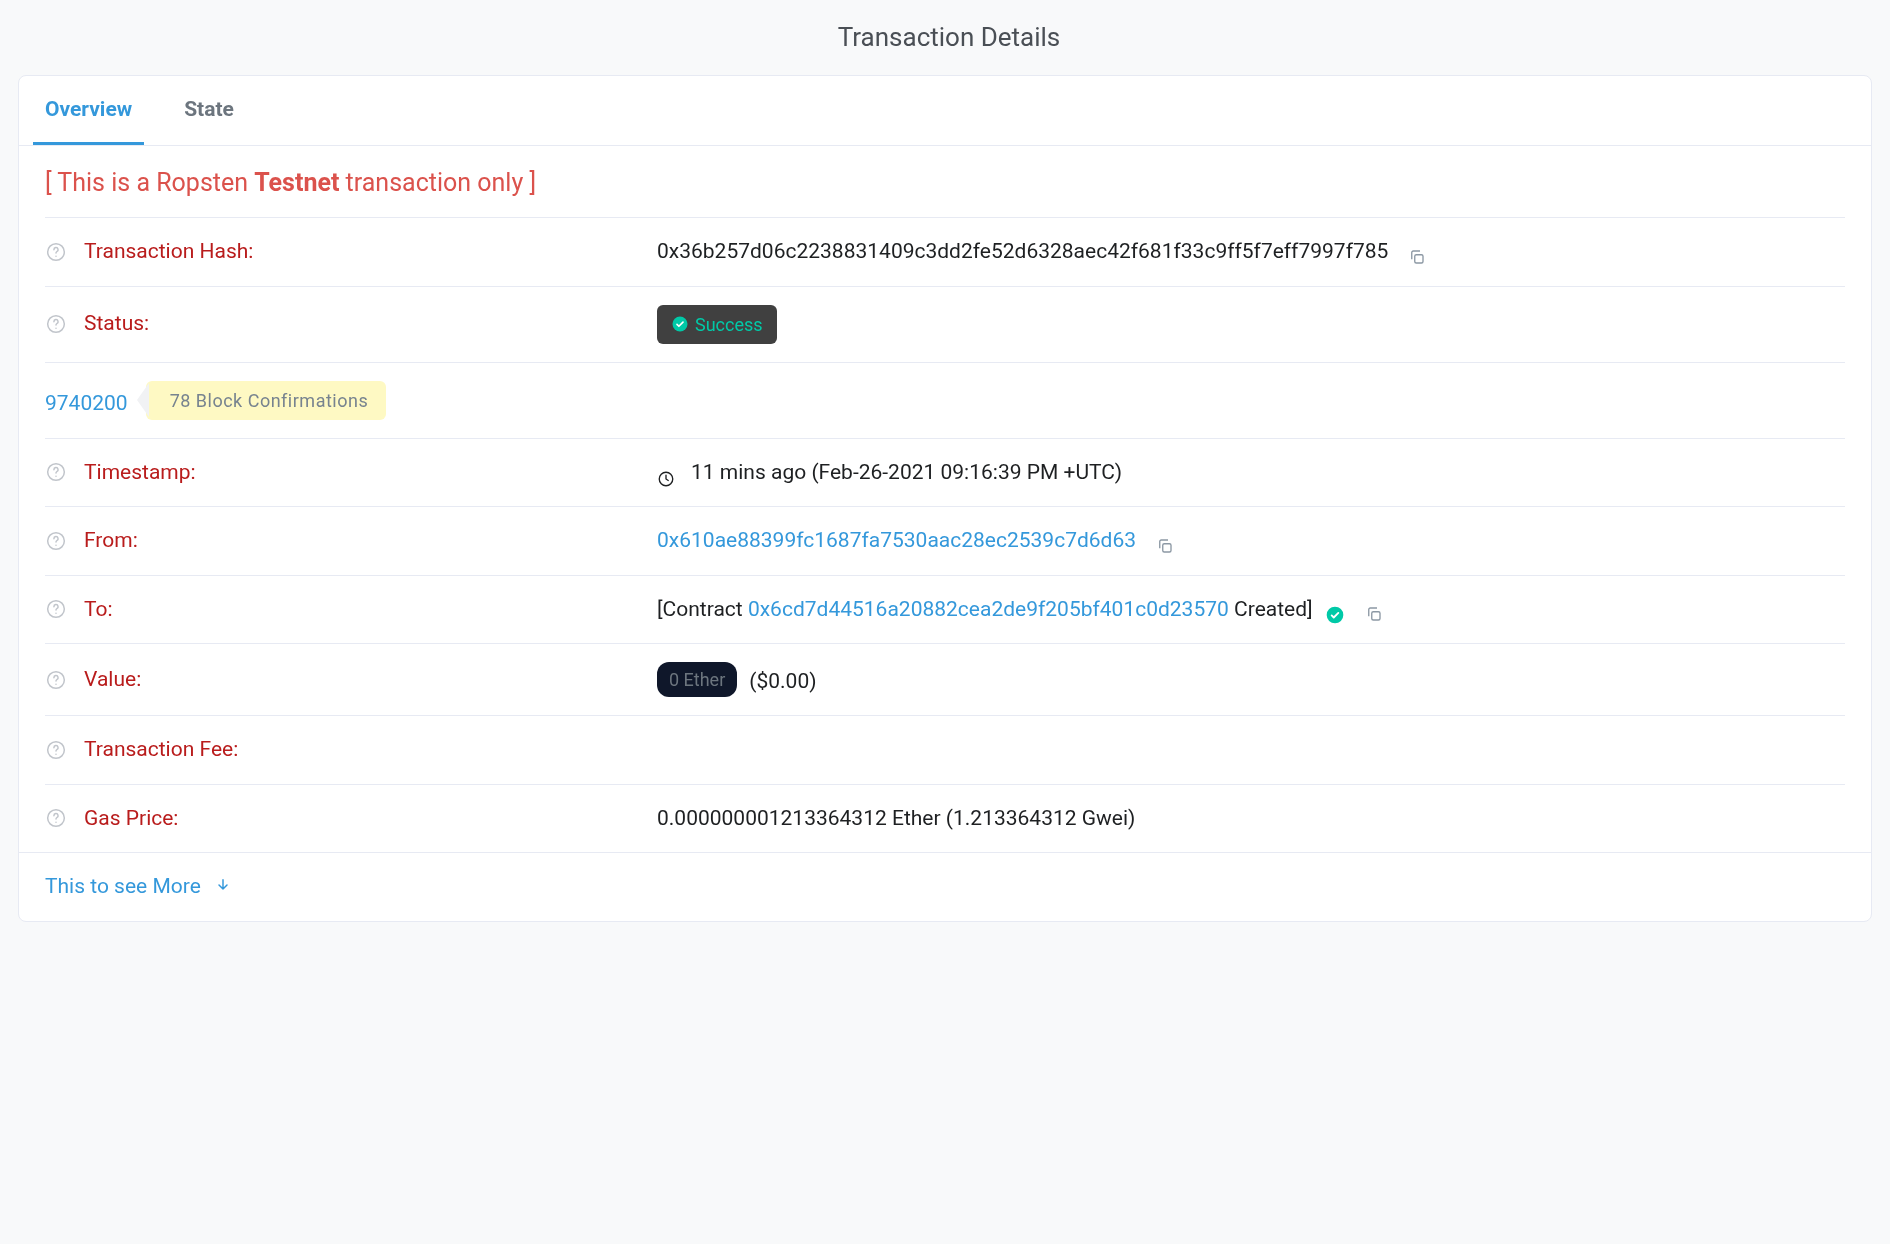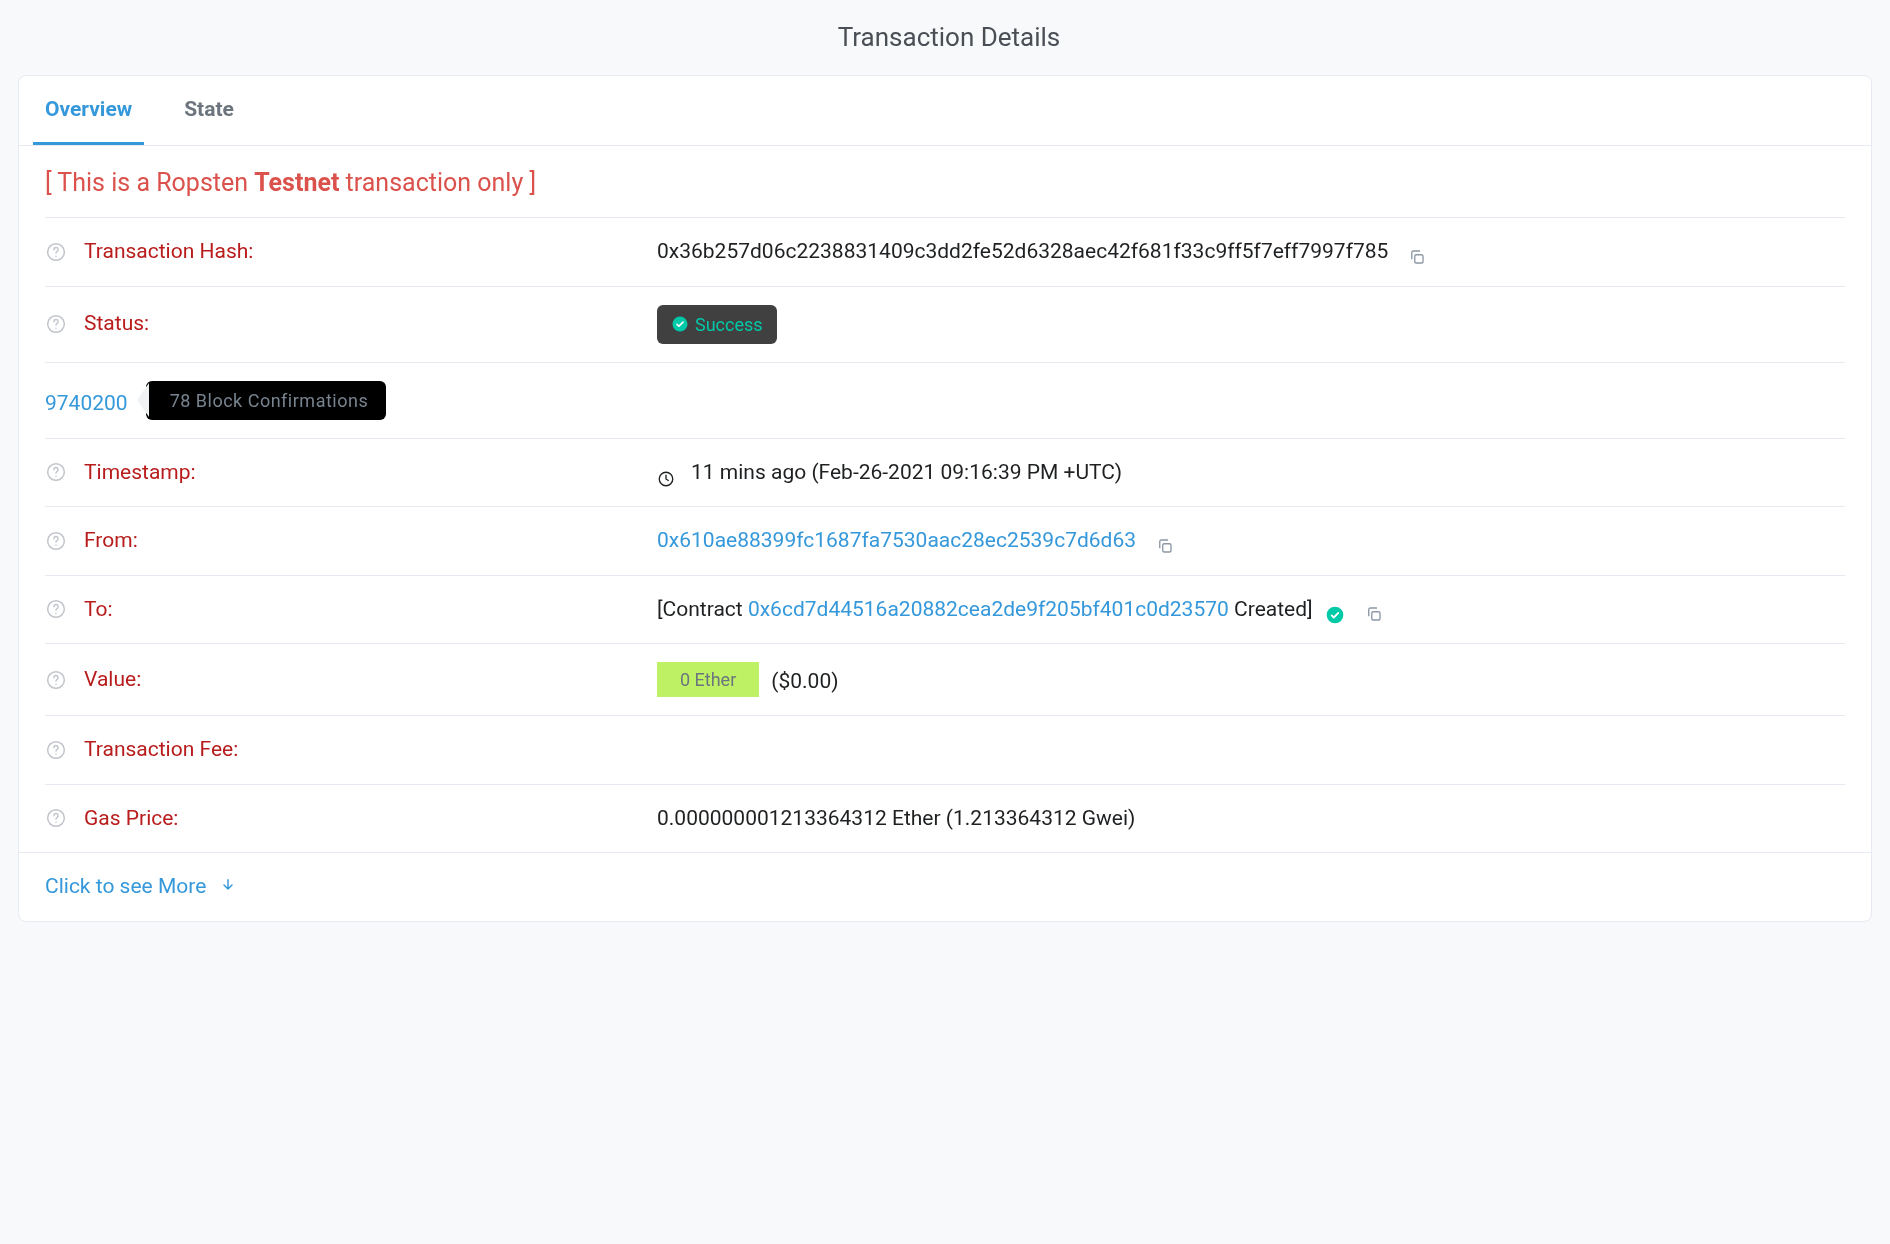--- a/index.html
+++ b/index.html
@@ -104,21 +104,21 @@
   font-size: 18px;
 }
 .check-icon {
   display: inline-flex;
   align-items: center;
   justify-content: center;
 }
 .check-icon.green svg circle { fill: #00c9a7; }
 .badge-gray {
   display: inline-block;
-  background: #000000;
+  background: #fef9c3;
   color: #77838f;
   padding: 6px 18px 6px 24px;
   border-radius: 6px;
   font-size: 18px;
   letter-spacing: 0.5px;
   position: relative;
   margin-left: 6px;
 }
 .badge-gray::before {
   content: "";
@@ -126,24 +126,24 @@
   left: -9px;
   top: 50%;
   transform: translateY(-50%);
   width: 0; height: 0;
   border-top: 17px solid transparent;
   border-bottom: 17px solid transparent;
   border-right: 12px solid #f1f2f4;
 }
 .badge-value {
   display: inline-block;
-  background: #bef264;
+  background: #0f172a;
   color: #6c757e;
-  padding: 4px 23px;
-  border-radius: 0;
+  padding: 4px 12px;
+  border-radius: 12px;
   font-size: 18px;
 }
 .clock-icon {
   display: inline-flex;
   margin-right: 4px;
 }
 .see-more {
   display: flex;
   align-items: center;
   gap: 14px;
@@ -343,21 +343,21 @@
           <span>Gas Price:</span>
         </div>
         <div class="value-col">
           <span>0.000000001213364312 Ether (1.213364312 Gwei)</span>
         </div>
       </div>
 
     </div>
 
     <div class="see-more">
-      <span>Click to see More</span>
+      <span>This to see More</span>
       <span class="arrow-down">
         <svg viewBox="0 0 24 24" fill="none" stroke="#3498db" stroke-width="2.2">
             <path d="M12 4v14M6 12l6 6 6-6" stroke-linecap="round" stroke-linejoin="round"></path>
           </svg>
       </span>
     </div>
 
   </div>
 </div>
 

